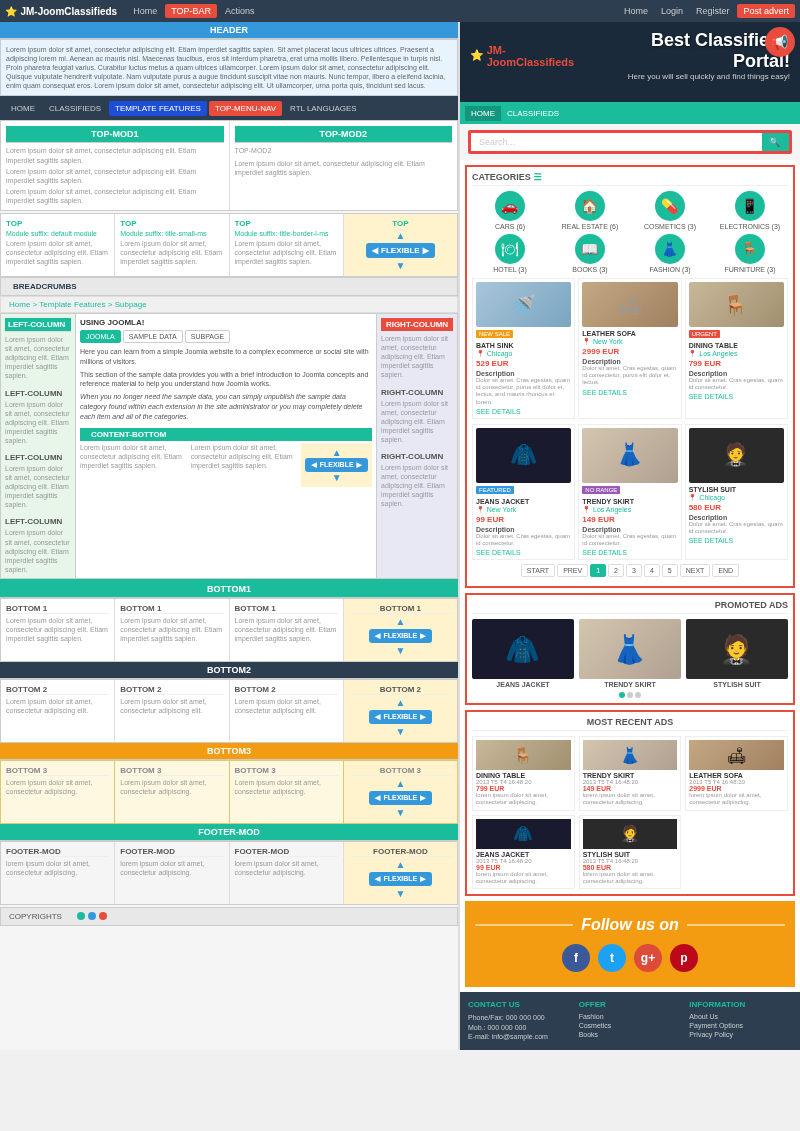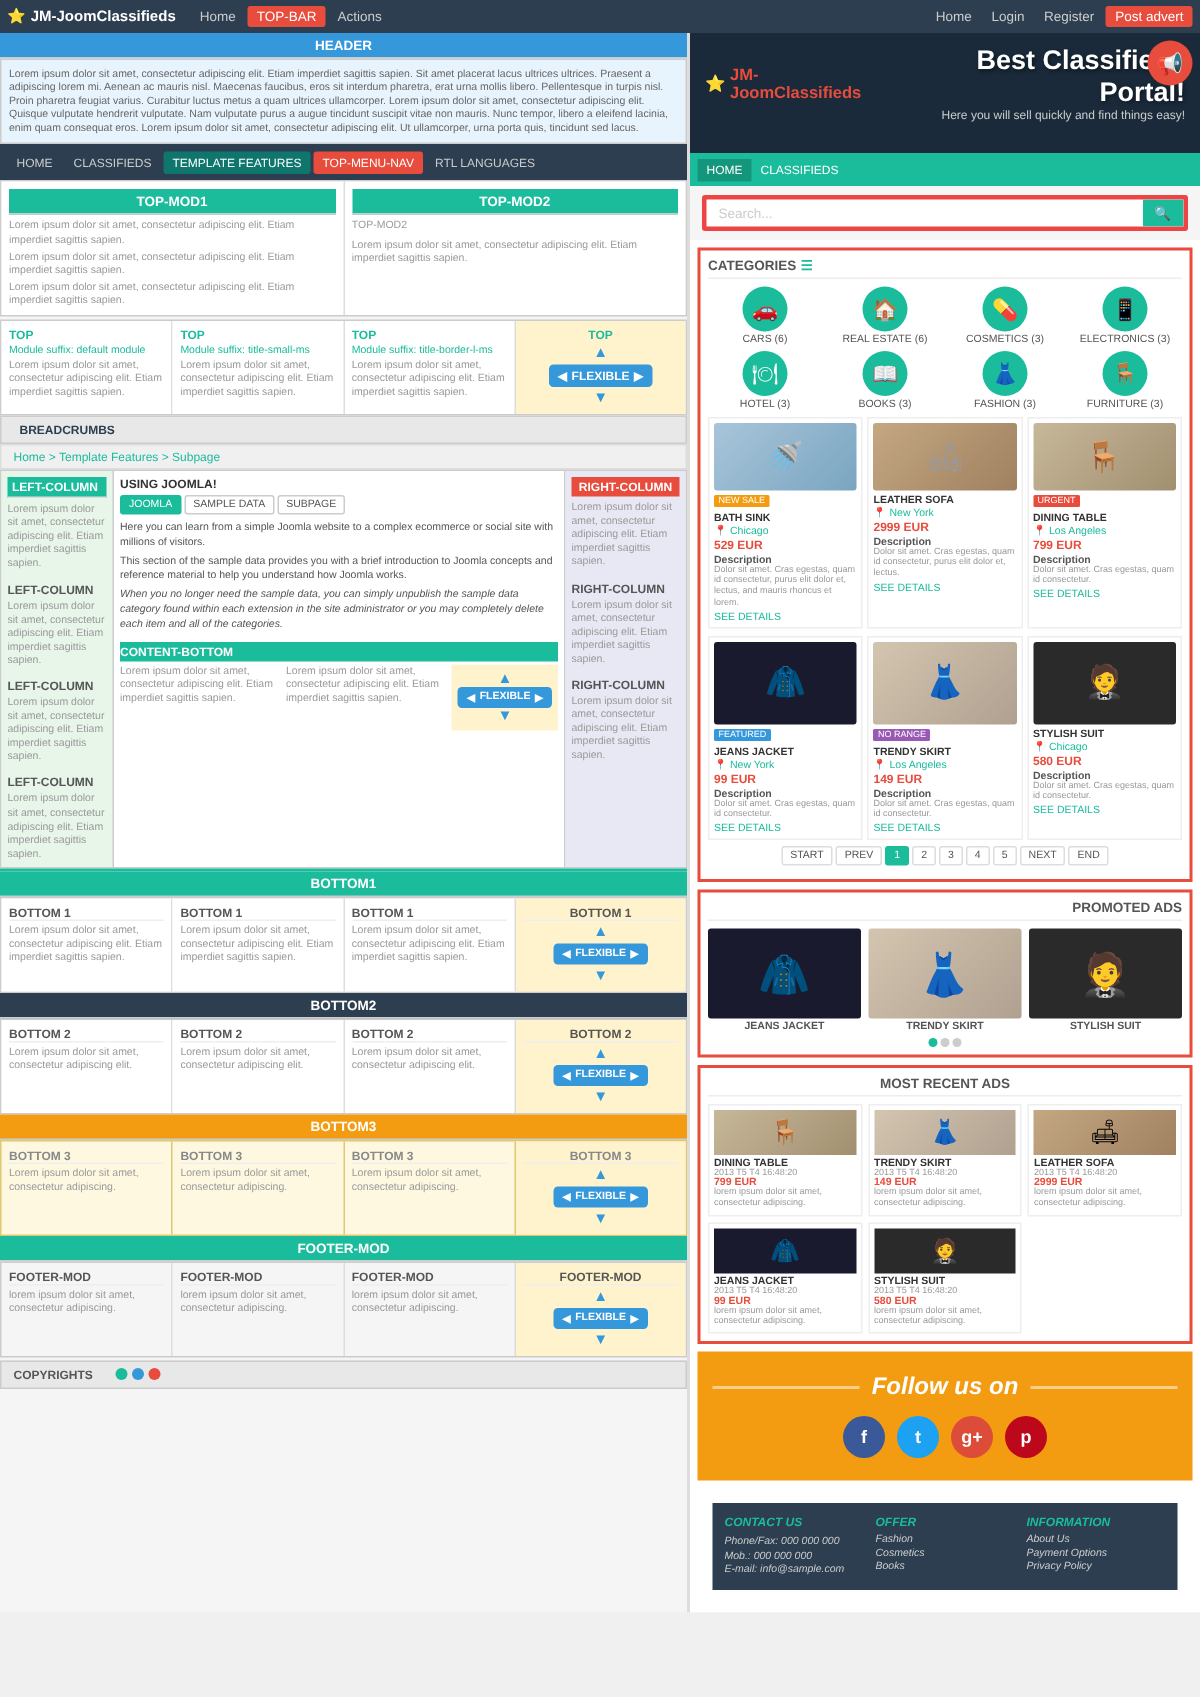--- a/index.html
+++ b/index.html
@@ -27,21 +27,21 @@
     .section-header.blue { background: #3498db; color: #fff; text-align: center; }
     .section-header.teal { background: #1abc9c; color: #fff; }
     .section-header.orange { background: #f39c12; color: #fff; }
 
     .header-section { background: #e8f4fd; border: 1px solid #ccc; padding: 5px; }
     .header-text { font-size: 7px; color: #666; line-height: 1.3; }
 
     
     .nav-bar { background: #2c3e50; display: flex; align-items: center; height: 24px; padding: 0 5px; gap: 2px; }
     .nav-item { color: #ccc; font-size: 8px; padding: 3px 6px; cursor: pointer; }
-    .nav-item.active { background: #0f766e; color: #fff; border-radius: 2px; }
+    .nav-item.active { background: #1d4ed8; color: #fff; border-radius: 2px; }
     .nav-item.highlight { background: #e74c3c; color: #fff; border-radius: 2px; }
     .mod-text { font-size: 7px; color: #999; line-height: 1.3; }
 
     
     .breadcrumbs-bar { background: #e8e8e8; padding: 4px 8px; border: 1px solid #ccc; font-size: 8px; color: #555; }
     .breadcrumb-link { color: #1abc9c; }
 
     
     .flexible-box { background: #3498db; border-radius: 3px; padding: 3px 6px; display: inline-flex; align-items: center; gap: 3px; font-size: 8px; color: #fff; font-weight: bold; }
     .bottom-title { font-size: 8px; font-weight: bold; color: #555; border-bottom: 1px solid #eee; margin-bottom: 2px; }
@@ -228,21 +228,21 @@
         <div style="font-size:8px; font-weight:bold; color:#333; margin-bottom:3px;">USING JOOMLA!</div>
         <div class="joomla-buttons">
           <span class="joomla-btn active">JOOMLA</span>
           <span class="joomla-btn">SAMPLE DATA</span>
           <span class="joomla-btn">SUBPAGE</span>
         </div>
         <div style="font-size:7px; color:#555; line-height:1.4;">Here you can learn from a simple Joomla website to a complex ecommerce or social site with millions of visitors.</div>
         <div style="font-size:7px; color:#555; line-height:1.4; margin-top:3px;">This section of the sample data provides you with a brief introduction to Joomla concepts and reference material to help you understand how Joomla works.</div>
         <div style="font-size:7px; color:#555; line-height:1.4; margin-top:3px; font-style:italic;">When you no longer need the sample data, you can simply unpublish the sample data category found within each extension in the site administrator or you may completely delete each item and all of the categories.</div>
 
-        <div style="font-size:8px; font-weight:bold; color:#fff; background:#1abc9c; padding:2px 0; margin-top:6px; margin-bottom:2px;">CONTENT-BOTTOM</div>
+        <div style="font-size:8px; font-weight:bold; color:#fff; background:#1abc9c; padding:2px 11px; margin-top:6px; margin-bottom:2px;">CONTENT-BOTTOM</div>
         <div style="display:flex; align-items:flex-start; gap:4px;">
           <div style="flex:1; font-size:7px; color:#999; line-height:1.3;">Lorem ipsum dolor sit amet, consectetur adipiscing elit. Etiam imperdiet sagittis sapien.</div>
           <div style="flex:1; font-size:7px; color:#999; line-height:1.3;">Lorem ipsum dolor sit amet, consectetur adipiscing elit. Etiam imperdiet sagittis sapien.</div>
           <div style="background:#fff3cd; padding:4px; text-align:center; min-width:60px;">
             <div style="color:#3498db; font-size:10px;">▲</div>
             <div class="flexible-box" style="font-size:7px;">
               <span>◀</span>
               <span>FLEXIBLE</span>
               <span>▶</span>
             </div>
@@ -371,21 +371,21 @@
             <span>◀</span>
             <span>FLEXIBLE</span>
             <span>▶</span>
           </div>
           <div style="color:#3498db; font-size:10px;">▼</div>
         </div>
       </div>
     </div>
 
     <div style="background:#e8e8e8; border:1px solid #ccc; padding:4px 8px; display:flex; align-items:center; gap:5px; margin-top:2px;">
-      <span style="font-size:8px; font-weight:bold; color:#555;">COPYRIGHTS</span>
+      <span style="font-size:8px; font-weight:normal; color:#555;">COPYRIGHTS</span>
       <div style="display:flex; gap:3px; margin-left:10px;">
         <div style="width:8px; height:8px; border-radius:50%; background:#1abc9c;"></div>
         <div style="width:8px; height:8px; border-radius:50%; background:#3498db;"></div>
         <div style="width:8px; height:8px; border-radius:50%; background:#e74c3c;"></div>
       </div>
     </div>
   </div>
 
   <div class="right-panel">
 
@@ -615,21 +615,21 @@
         <div style="flex:1; height:2px; background:rgba(255,255,255,0.5);"></div>
       </div>
       <div class="social-icons">
         <div class="social-icon social-fb">f</div>
         <div class="social-icon social-tw">t</div>
         <div class="social-icon social-gp">g+</div>
         <div class="social-icon social-pi">p</div>
       </div>
     </div>
 
-    <div style="background:#2c3e50; margin:15px; padding:8px;font-style:italic;">
+    <div style="background:#2c3e50; margin:0; padding:8px;">
       <div class="footer-grid">
         <div>
           <div class="footer-col-title">CONTACT US</div>
           <div class="footer-info">
             <div style="color:#ccc; font-size:7px;">Phone/Fax: 000 000 000</div>
             <div style="color:#ccc; font-size:7px;">Mob.: 000 000 000</div>
             <div style="color:#ccc; font-size:7px;">E-mail: info@sample.com</div>
           </div>
         </div>
         <div>

